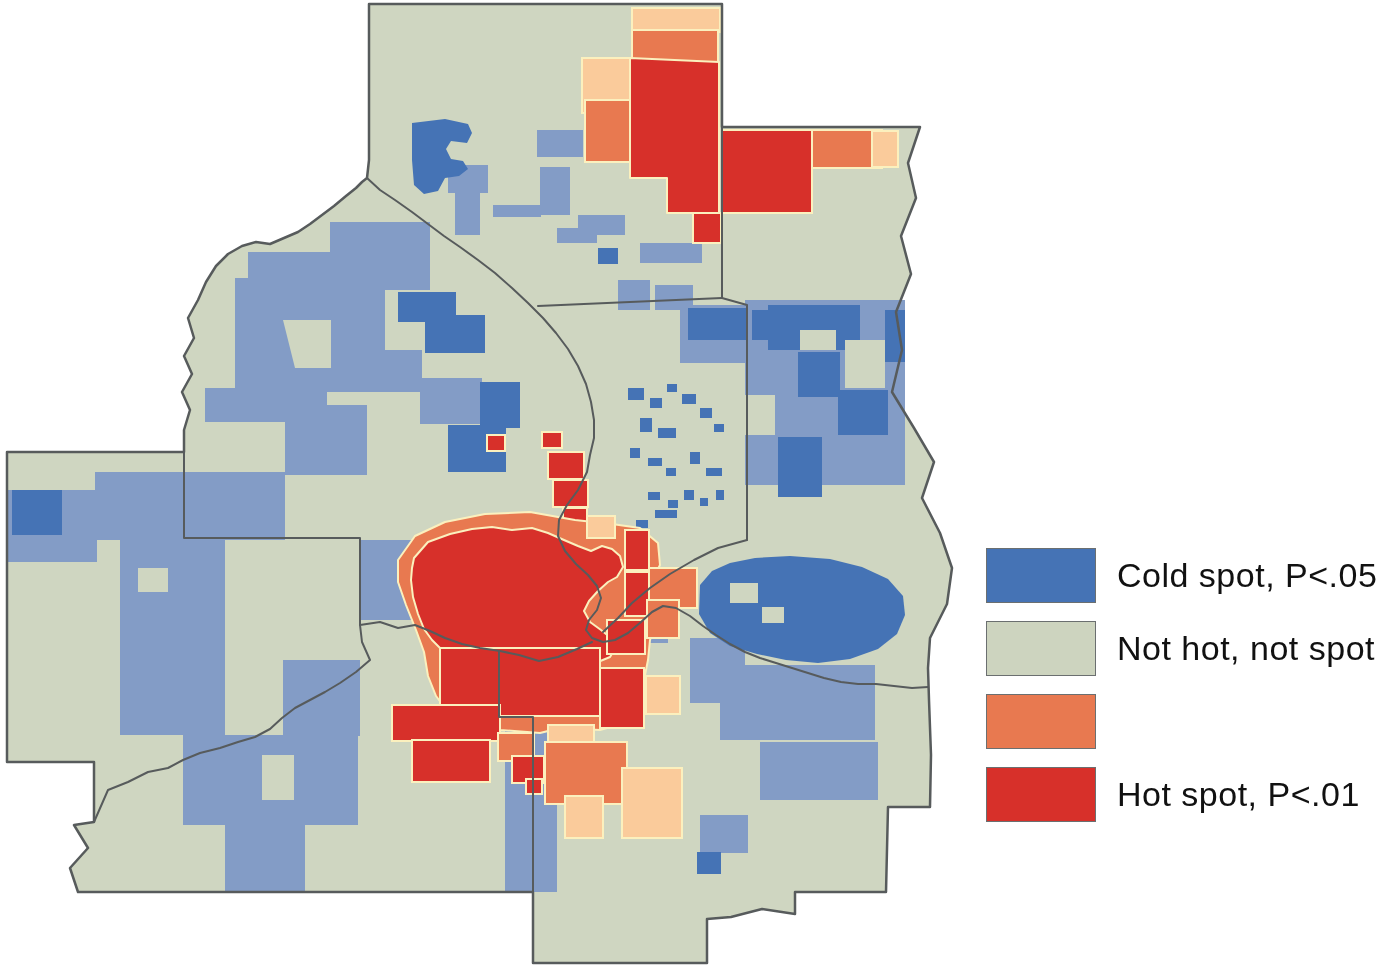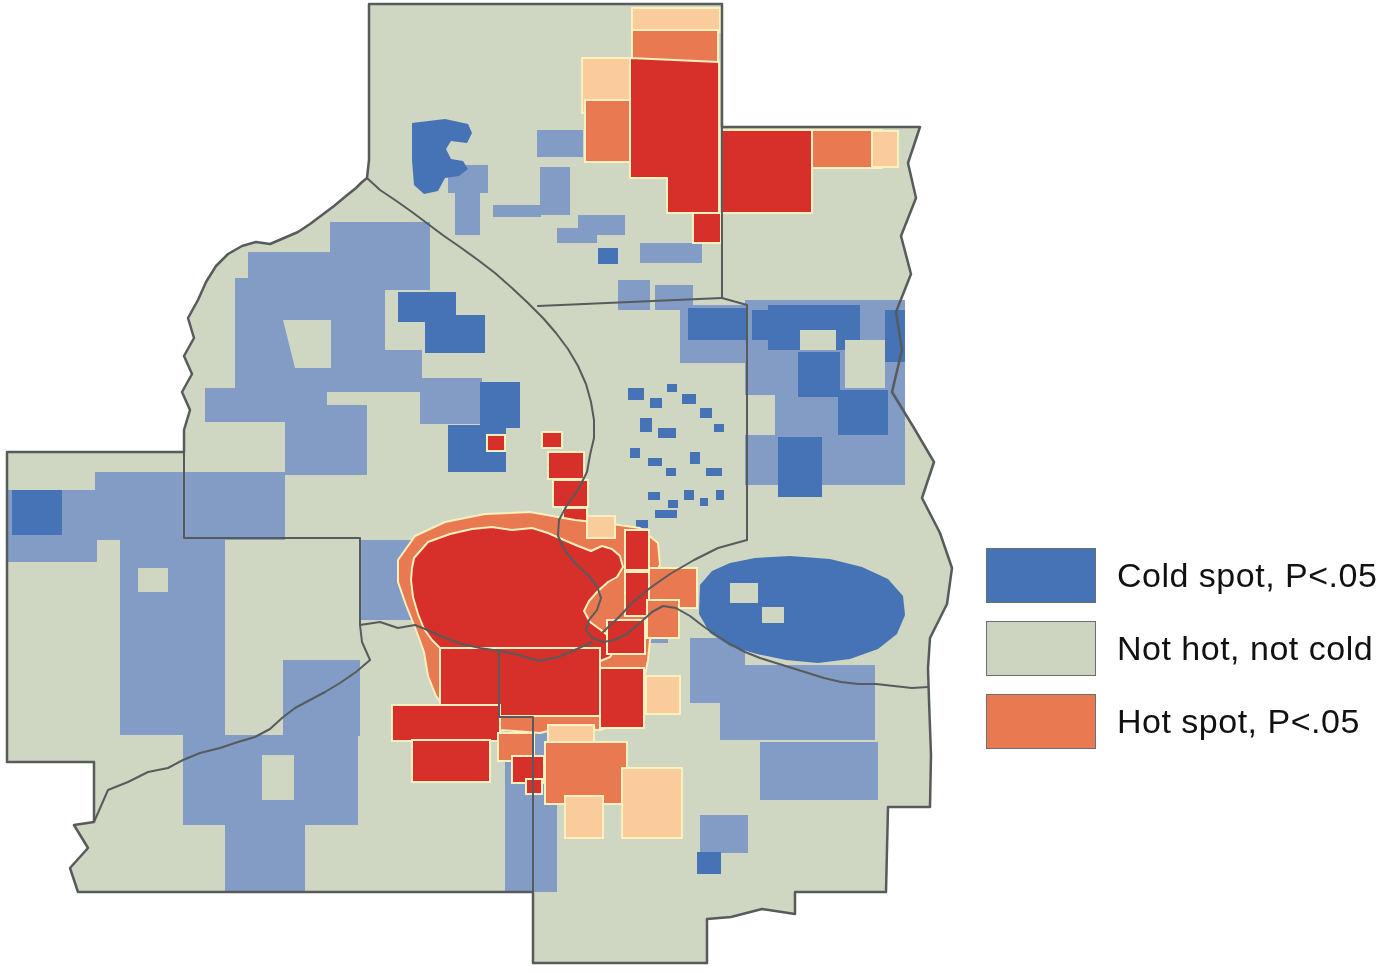--- a/index.html
+++ b/index.html
@@ -150,23 +150,26 @@
     </svg>
   <div class="legend" id="legend">
   <div class="legend-row">
     <span class="swatch" style="background: rgb(69, 115, 181); border-color: rgb(107, 111, 112);"></span>
     <span class="legend-label">Cold spot, P&lt;.05</span>
   </div>
 
 
   <div class="legend-row">
     <span class="swatch" style="background: rgb(205, 212, 191); border-color: rgb(107, 111, 112);"></span>
-    <span class="legend-label">Not hot, not cold</span>
+    <span class="legend-label">Not hot, not spot</span>
   </div>
 
 
   <div class="legend-row">
     <span class="swatch" style="background: rgb(232, 121, 80); border-color: rgb(107, 111, 112);"></span>
-    <span class="legend-label">Hot spot, P&lt;.05</span>
   </div>
 
+  <div class="legend-row">
+    <span class="swatch" style="background: rgb(215, 48, 42); border-color: rgb(107, 111, 112);"></span>
+    <span class="legend-label">Hot spot, P&lt;.01</span>
+  </div>
 </div>
 </div>
 
 </body></html>

